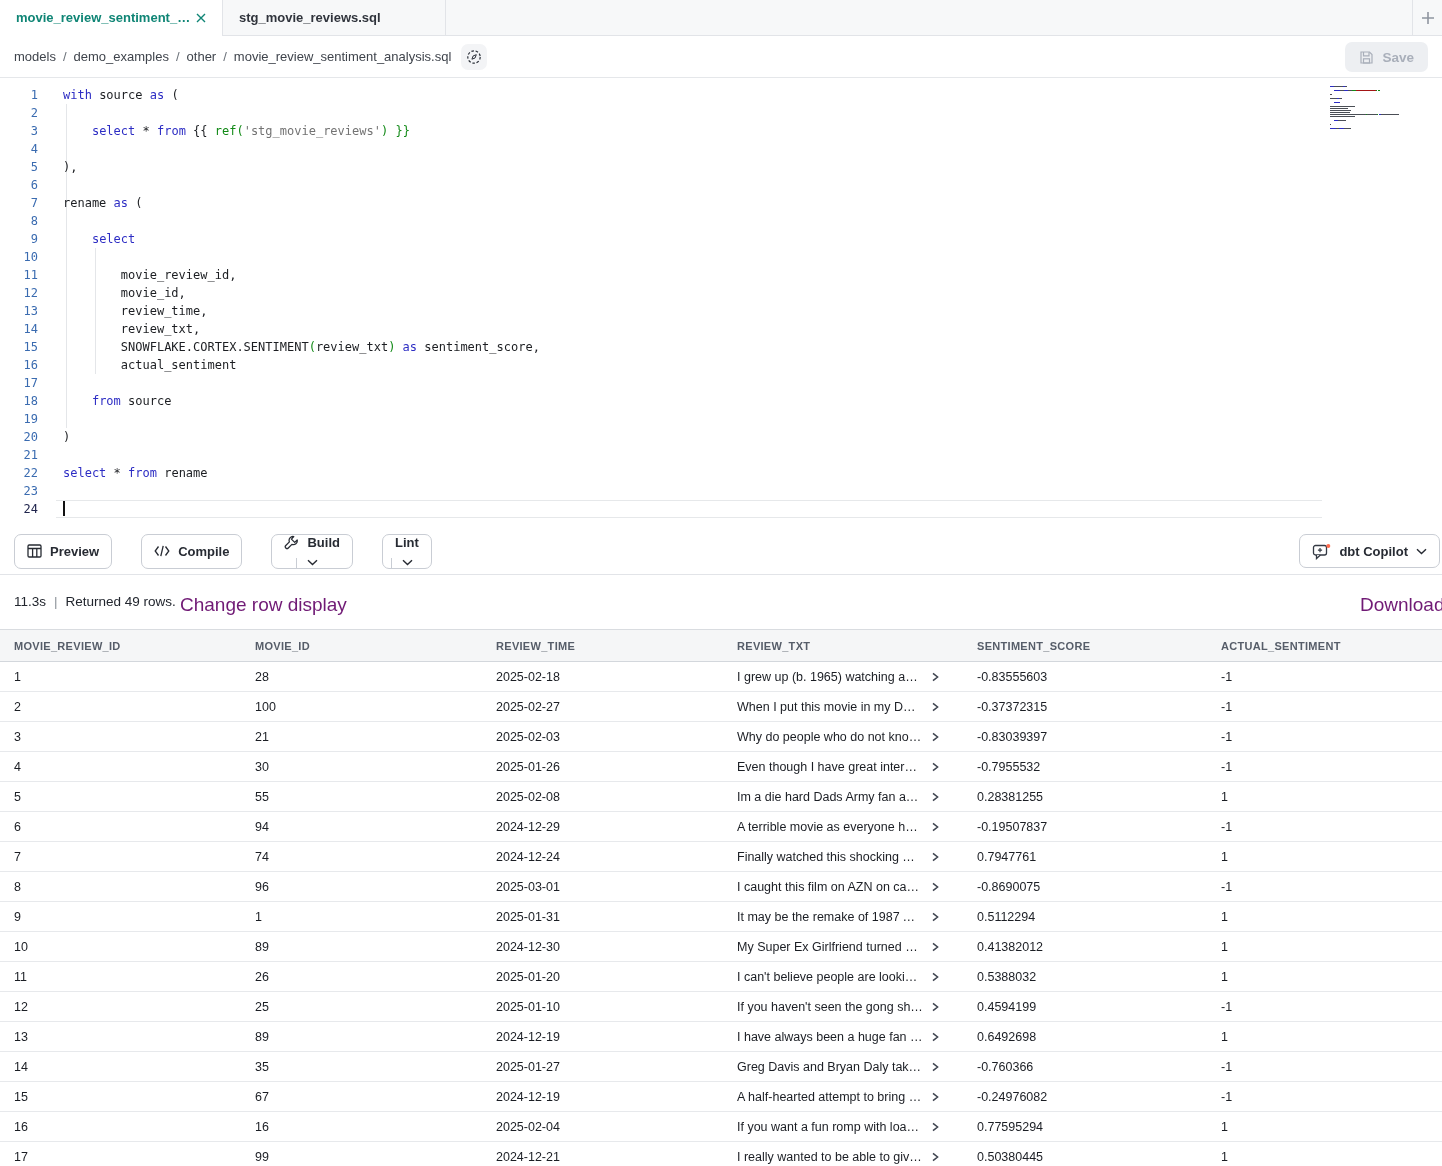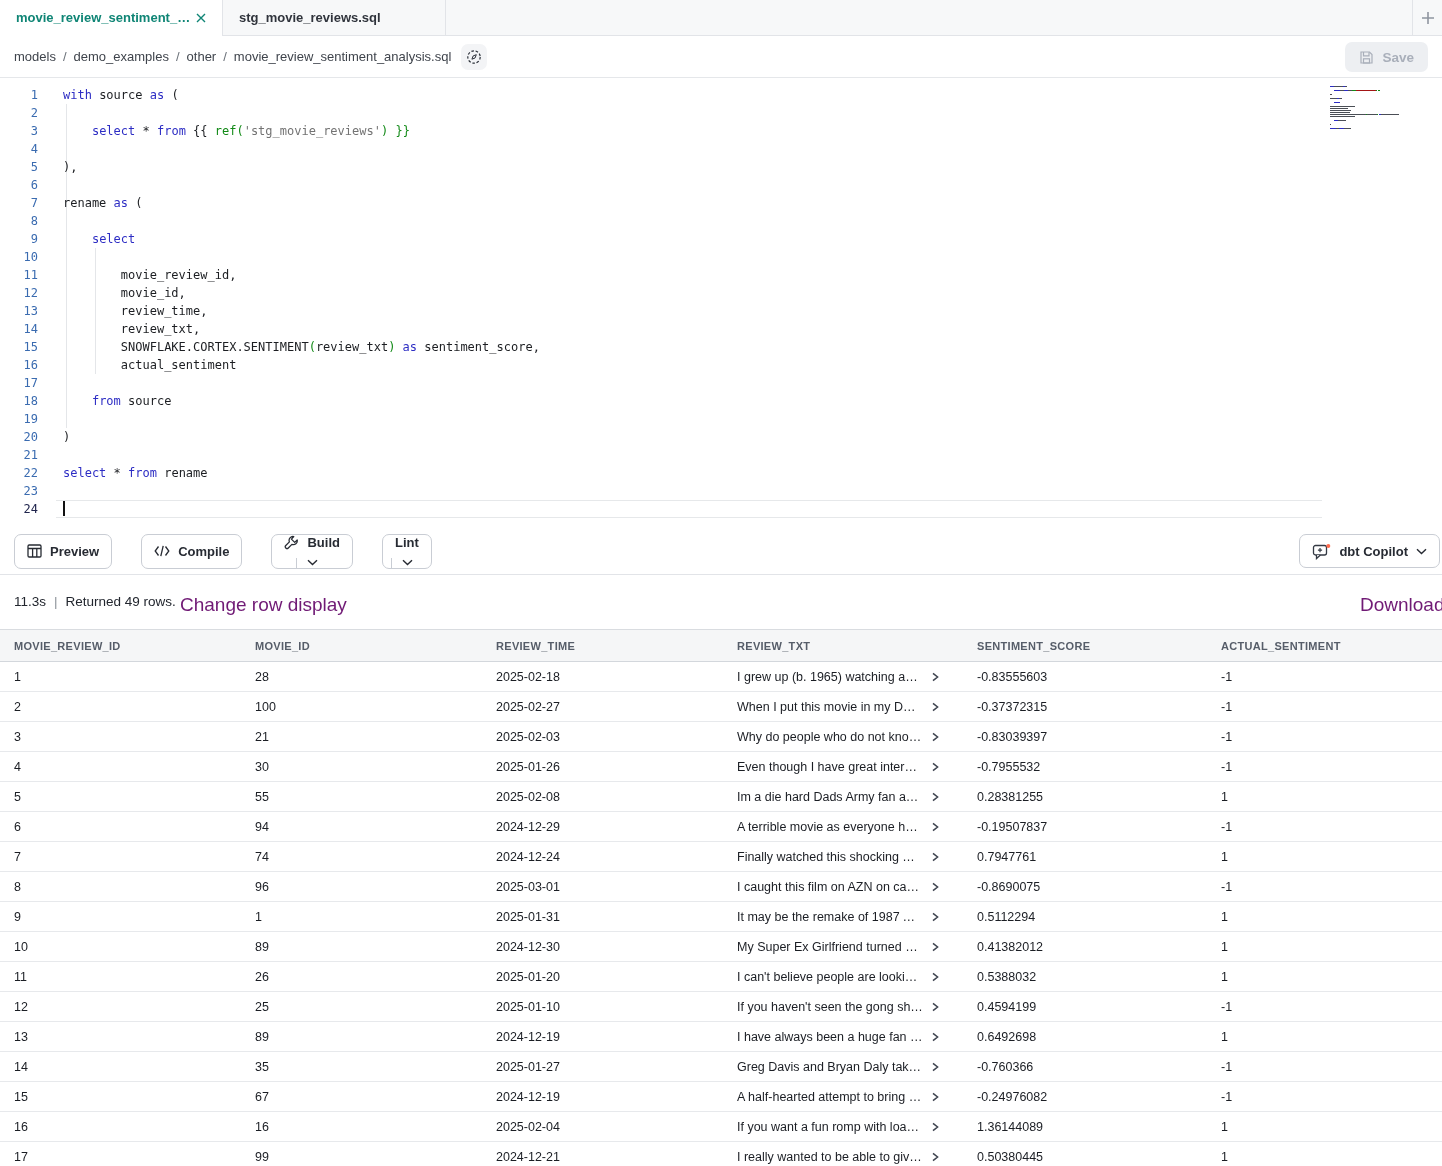--- a/index.html
+++ b/index.html
@@ -506,21 +506,21 @@
       <div class="tr">
         <div class="td">16</div>
         <div class="td">16</div>
         <div class="td">2025-02-04</div>
         <div class="td review-cell">
           <span class="review-text">If you want a fun romp with loads of s…</span>
           <svg class="chev" width="10" height="10" viewBox="0 0 10 10" fill="none">
             <path d="M3 1.3 L7.6 5 L3 8.7" stroke="#3f4550" stroke-width="1.5"></path>
           </svg>
         </div>
-        <div class="td">1.36144089</div>
+        <div class="td">0.77595294</div>
         <div class="td">1</div>
       </div>
       <div class="tr">
         <div class="td">17</div>
         <div class="td">99</div>
         <div class="td">2024-12-21</div>
         <div class="td review-cell">
           <span class="review-text">I really wanted to be able to give this fi…</span>
           <svg class="chev" width="10" height="10" viewBox="0 0 10 10" fill="none">
             <path d="M3 1.3 L7.6 5 L3 8.7" stroke="#3f4550" stroke-width="1.5"></path>

